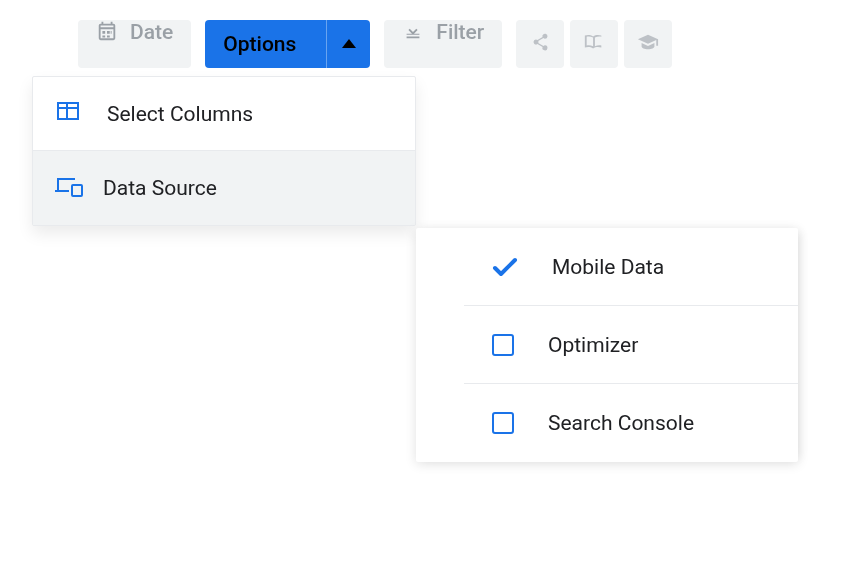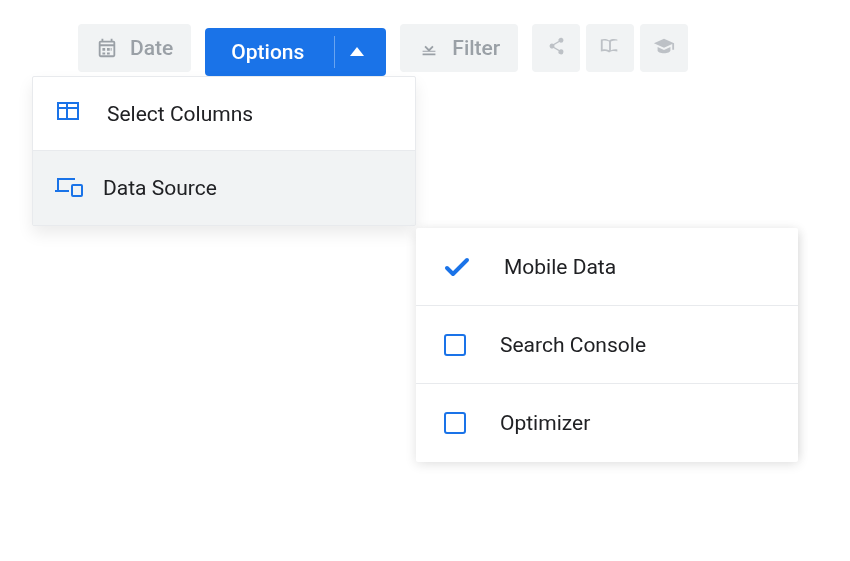--- a/index.html
+++ b/index.html
@@ -21,34 +21,33 @@
     top: 20px;
     left: 78px;
     display: flex;
     gap: 14px;
     align-items: center;
   }
   .btn {
     height: 48px;
     border-radius: 4px;
     display: flex;
-    align-items: center;
+    align-items: flex-start;
     padding: 0 18px;
     gap: 12px;
     background: #f1f3f4;
     color: #9aa0a6;
     cursor: pointer;
     font-weight: 500;
   }
   .btn svg { display: block; }
   .btn.options {
     background: #1a73e8;
-    color: #ffffff;
-    padding: 8px;
-    margin-top: 8px;
+    color: #000000;
+    padding: 0;
   }
   .options-main {
     padding: 0 18px;
     height: 100%;
     display: flex;
     align-items: center;
   }
   .options-caret {
     width: 44px;
     height: 100%;
@@ -111,20 +110,21 @@
   }
   .panel2 .row {
     display: flex;
     align-items: center;
     height: 78px;
     padding: 0 28px;
     gap: 34px;
     border-bottom: 1px solid #e8eaed;
     cursor: pointer;
     color: #202124;
+    margin-left: 48px;
   }
   .panel2 .row:last-child { border-bottom: none; }
   .checkbox {
     width: 22px;
     height: 22px;
     border: 2px solid #1a73e8;
     border-radius: 3px;
     flex-shrink: 0;
   }
   .checkmark {
@@ -213,19 +213,19 @@
   <div class="row">
     <span class="checkmark">
       <svg width="26" height="22" viewBox="0 0 26 22" fill="none" stroke="currentColor" stroke-width="4" stroke-linecap="round" stroke-linejoin="round">
           <polyline points="3,12 9,18 23,4"></polyline>
         </svg>
     </span>
     <span>Mobile Data</span>
   </div>
   <div class="row">
     <span class="checkbox"></span>
+    <span>Optimizer</span>
+  </div>
+  <div class="row">
+    <span class="checkbox"></span>
     <span>Search Console</span>
   </div>
-  <div class="row">
-    <span class="checkbox"></span>
-    <span>Optimizer</span>
-  </div>
 </div>
 
 </body></html>

